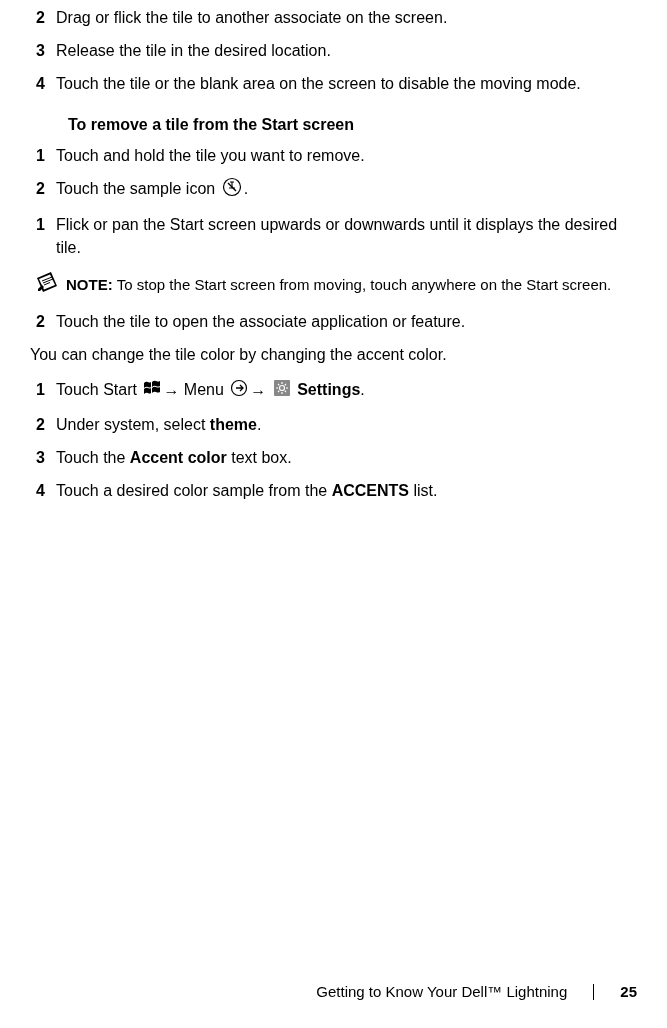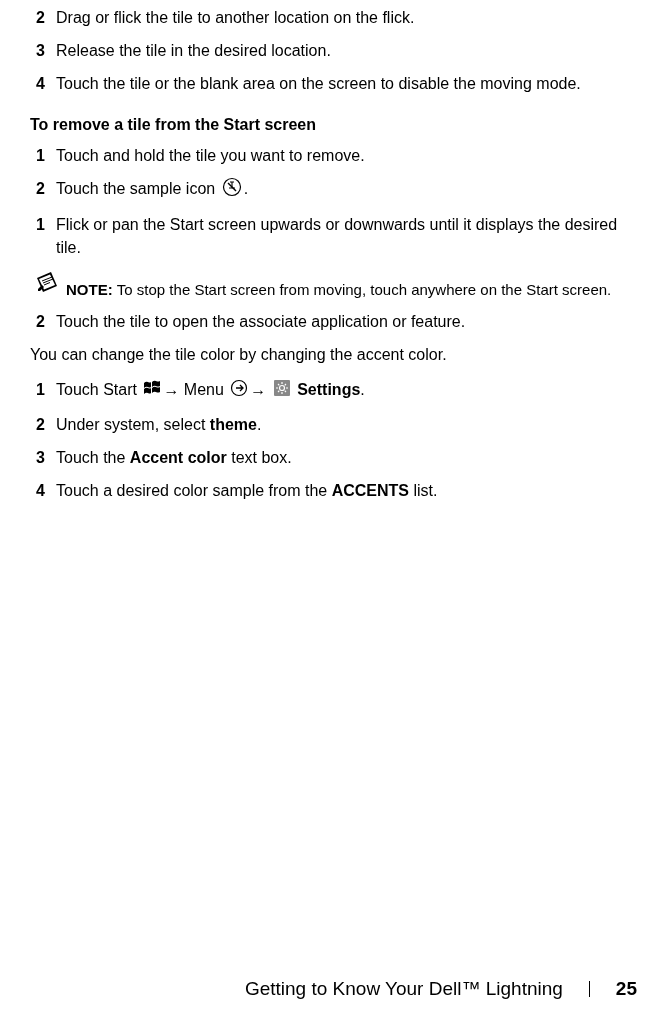--- a/index.html
+++ b/index.html
@@ -33,30 +33,31 @@
       padding-left: 6px;
     }
     .step-text {
       flex: 1;
     }
     .section-heading {
       font-weight: bold;
       margin-top: 20px;
       margin-bottom: 10px;
       font-size: 16px;
+      margin-left: 38px;
     }
     .section-intro {
       margin-top: 4px;
       margin-bottom: 12px;
       line-height: 1.45;
     }
     .note-block {
       display: flex;
       margin: 10px 0 10px 6px;
-      align-items: flex-end;
+      align-items: center;
       line-height: 1.4;
     }
     .note-icon {
       flex-shrink: 0;
       margin-right: 8px;
       margin-top: 2px;
     }
     .note-text-container {
       flex: 1;
       font-size: 15px;
@@ -70,21 +71,21 @@
       margin: 0 2px;
     }
     .bold {
       font-weight: bold;
       text-align: center;
     }
     .footer {
       position: absolute;
       bottom: 28px;
       right: 30px;
-      font-size: 19px;
+      font-size: 15px;
       display: flex;
       align-items: center;
     }
     .footer-chapter {
       margin-right: 26px;
     }
     .footer-divider {
       width: 1px;
       height: 16px;
       background: #000;
@@ -97,21 +98,21 @@
       font-family: Arial, sans-serif;
     }
   </style>
 </head>
 <body>
 
 <div class="content">
 
   <div class="step">
     <div class="step-num">2</div>
-    <div class="step-text">Drag or flick the tile to another location on the flick.</div>
+    <div class="step-text">Drag or flick the tile to another associate on the screen.</div>
   </div>
 
   <div class="step">
     <div class="step-num">3</div>
     <div class="step-text">Release the tile in the desired location.</div>
   </div>
 
   <div class="step">
     <div class="step-num">4</div>
     <div class="step-text">Touch the tile or the blank area on the screen to disable the moving mode.</div>

